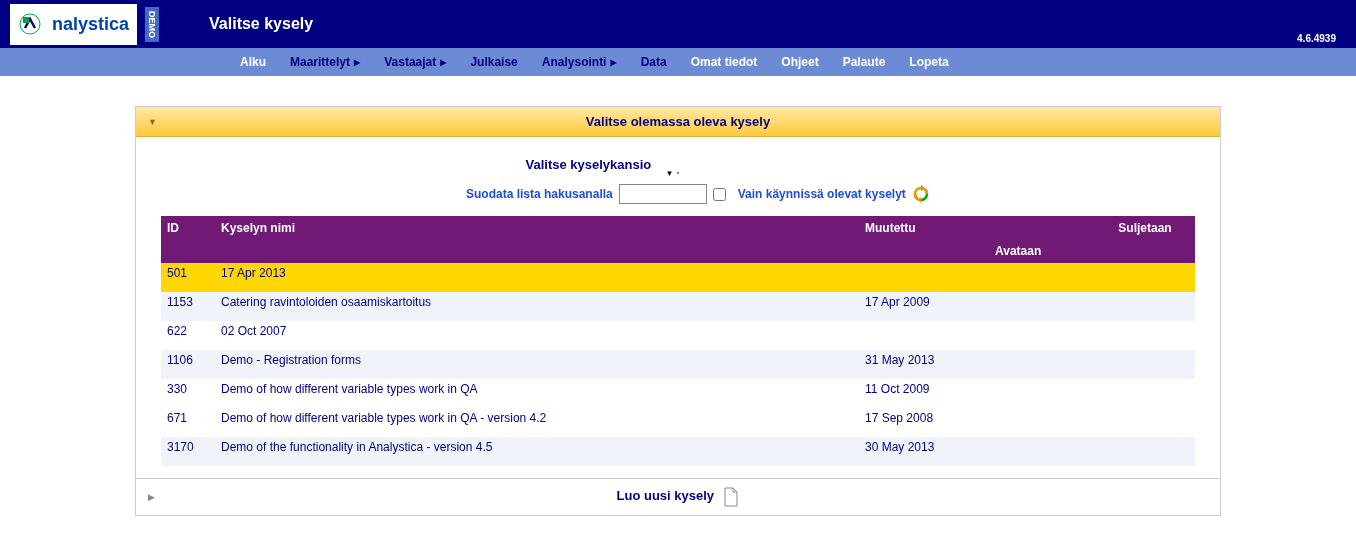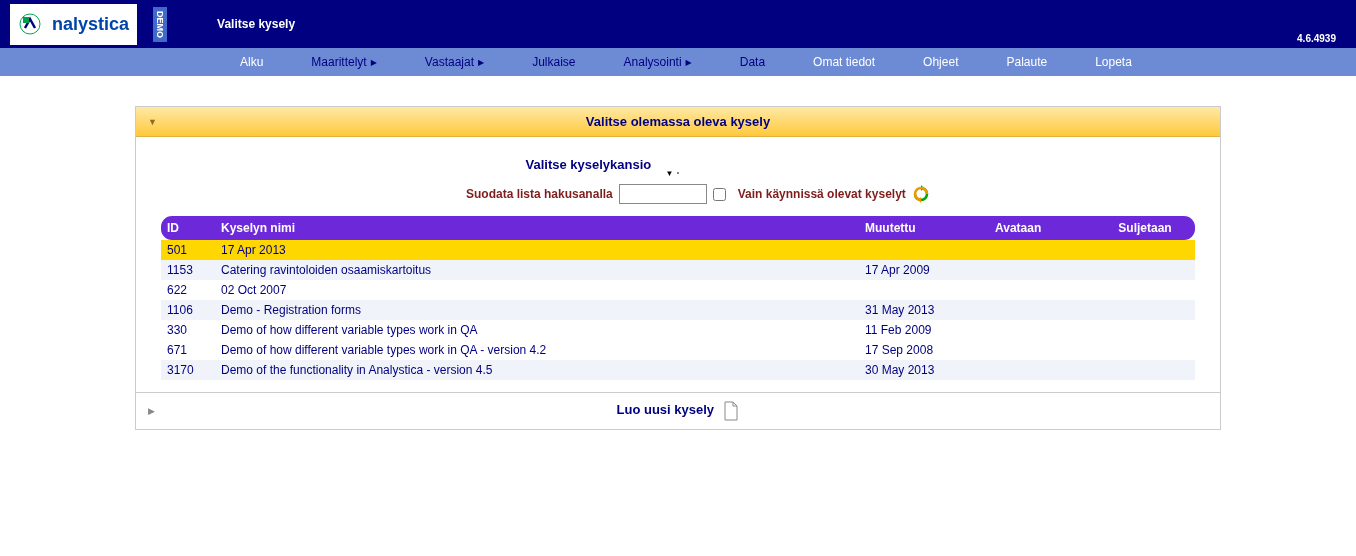--- a/index.html
+++ b/index.html
@@ -1,54 +1,54 @@
 <!DOCTYPE html>
 <html><head>
 <meta charset="utf-8">
 <style>
 * { box-sizing: border-box; margin: 0; padding: 0; }
 body { font-family: Verdana, Arial, sans-serif; font-size: 12px; background: #fff; }
 
 .header-bar { background: #000080; color: #fff; height: 48px; display: flex; align-items: center; padding: 0 10px; position: relative; }
-.logo-area { display: flex; align-items: center; gap: 8px; }
+.logo-area { display: flex; align-items: center; }
 .logo-img { width: 28px; height: 28px; background: #fff; border-radius: 50%; display: flex; align-items: center; justify-content: center; font-weight: bold; color: #000080; font-size: 16px; margin-right: 6px; position: relative; }
 .logo-text { color: #0044aa; font-size: 18px; font-weight: bold; background: #fff; padding: 6px 8px 6px 2px; }
 .demo-badge { background: #4169c9; color: #fff; writing-mode: vertical-rl; font-size: 9px; padding: 4px 2px; font-weight: bold; margin-left: 8px; }
-.page-title { color: #fff; font-size: 12px; font-weight: bold; margin-left: 50px; }
+.page-title { color: #fff; font-size: 16px; font-weight: bold; margin-left: 50px; }
 .version { position: absolute; right: 20px; bottom: 4px; font-size: 10px; font-weight: bold; color: #fff; }
 
 .nav-bar { background: #6d8ad5; height: 28px; display: flex; align-items: center; padding-left: 240px; }
-.nav-item { color: #000080; font-weight: normal; font-size: 12px; margin-right: 48px; cursor: pointer; display: flex; align-items: center; }
+.nav-item { color: #000080; font-weight: bold; font-size: 12px; margin-right: 24px; cursor: pointer; display: flex; align-items: center; }
 .nav-item.active { color: #fff; }
 .nav-item.light { color: #fff; }
 .nav-arrow { font-size: 8px; margin-left: 4px; }
 
 .content-wrap { padding: 30px 135px 10px; }
 .panel { border: 1px solid #ccc; background: #fff; }
 .panel-header { background: linear-gradient(#ffe9a5, #ffc93c); color: #000080; font-weight: bold; font-size: 13px; text-align: center; padding: 7px; position: relative; border-bottom: 1px solid #e0b040; }
 .panel-header .collapse-arrow { position: absolute; left: 12px; top: 50%; transform: translateY(-50%); font-size: 9px; color: #8a6d1f; }
 .panel-body { padding: 20px 25px 12px; }
 
 .form-row { display: flex; align-items: center; margin-bottom: 10px; flex-direction: column; }
 .form-label { color: #000080; font-weight: bold; width: 305px; font-size: 13px; }
 .folder-select { flex: 1; height: 22px; background: #f0fff0; border: 1px solid #888; position: relative; }
 .folder-select-btn { position: absolute; right: 0; top: 0; width: 18px; height: 100%; background: linear-gradient(#f5f5f5,#ddd); border-left: 1px solid #888; display: flex; align-items: center; justify-content: center; font-size: 8px; }
 
 .filter-row { display: flex; align-items: center; margin-left: 305px; margin-bottom: 12px; gap: 6px; }
-.filter-label { color: #7f1d1d; font-weight: bold; font-size: 12px; }
+.filter-label { color: #1d4ed8; font-weight: bold; font-size: 12px; }
 .filter-input { width: 88px; height: 20px; border: 1px solid #888; padding: 0 4px; }
 .checkbox-wrap { display: flex; align-items: center; gap: 12px; }
 .refresh-icon { width: 18px; height: 18px; display: inline-flex; align-items: center; justify-content: center; }
 
 .table-container { position: relative; }
-.table-head { background: #6d28d9; color: #fff; display: flex; font-weight: bold; font-size: 12px; padding: 5px 0; border-radius: 11px; }
+.table-head { background: #701a75; color: #fff; display: flex; font-weight: bold; font-size: 12px; padding: 5px 0; }
 .col-id { width: 60px; padding-left: 6px; }
 .col-name { flex: 1; }
 .col-mod { width: 130px; }
-.col-open { width: 100px; }
+.col-open { width: 100px; margin-top: 23px; }
 .col-close { width: 100px; text-align: center; }
 
 .table-scroll { max-height: 210px; overflow-y: scroll; }
 .table-row { display: flex; color: #000080; font-size: 12px; padding: 3px 0; cursor: pointer; }
 .table-row.alt { background: #f0f4fa; }
 .table-row.selected { background: #ffd700; }
 .table-row .col-id { color: #000080; }
 .table-row .col-name, .table-row .col-mod { color: #000080; }
 
 .create-panel { border: 1px solid #ccc; border-top: none; padding: 8px; text-align: center; position: relative; }
@@ -151,21 +151,21 @@
             <div class="table-row alt">
               <div class="col-id">1106</div>
               <div class="col-name">Demo - Registration forms</div>
               <div class="col-mod">31 May 2013</div>
               <div class="col-open"></div>
               <div class="col-close"></div>
             </div>
             <div class="table-row">
               <div class="col-id">330</div>
               <div class="col-name">Demo of how different variable types work in QA</div>
-              <div class="col-mod">11 Feb 2009</div>
+              <div class="col-mod">11 Oct 2009</div>
               <div class="col-open"></div>
               <div class="col-close"></div>
             </div>
             <div class="table-row">
               <div class="col-id">671</div>
               <div class="col-name">Demo of how different variable types work in QA - version 4.2</div>
               <div class="col-mod">17 Sep 2008</div>
               <div class="col-open"></div>
               <div class="col-close"></div>
             </div>

